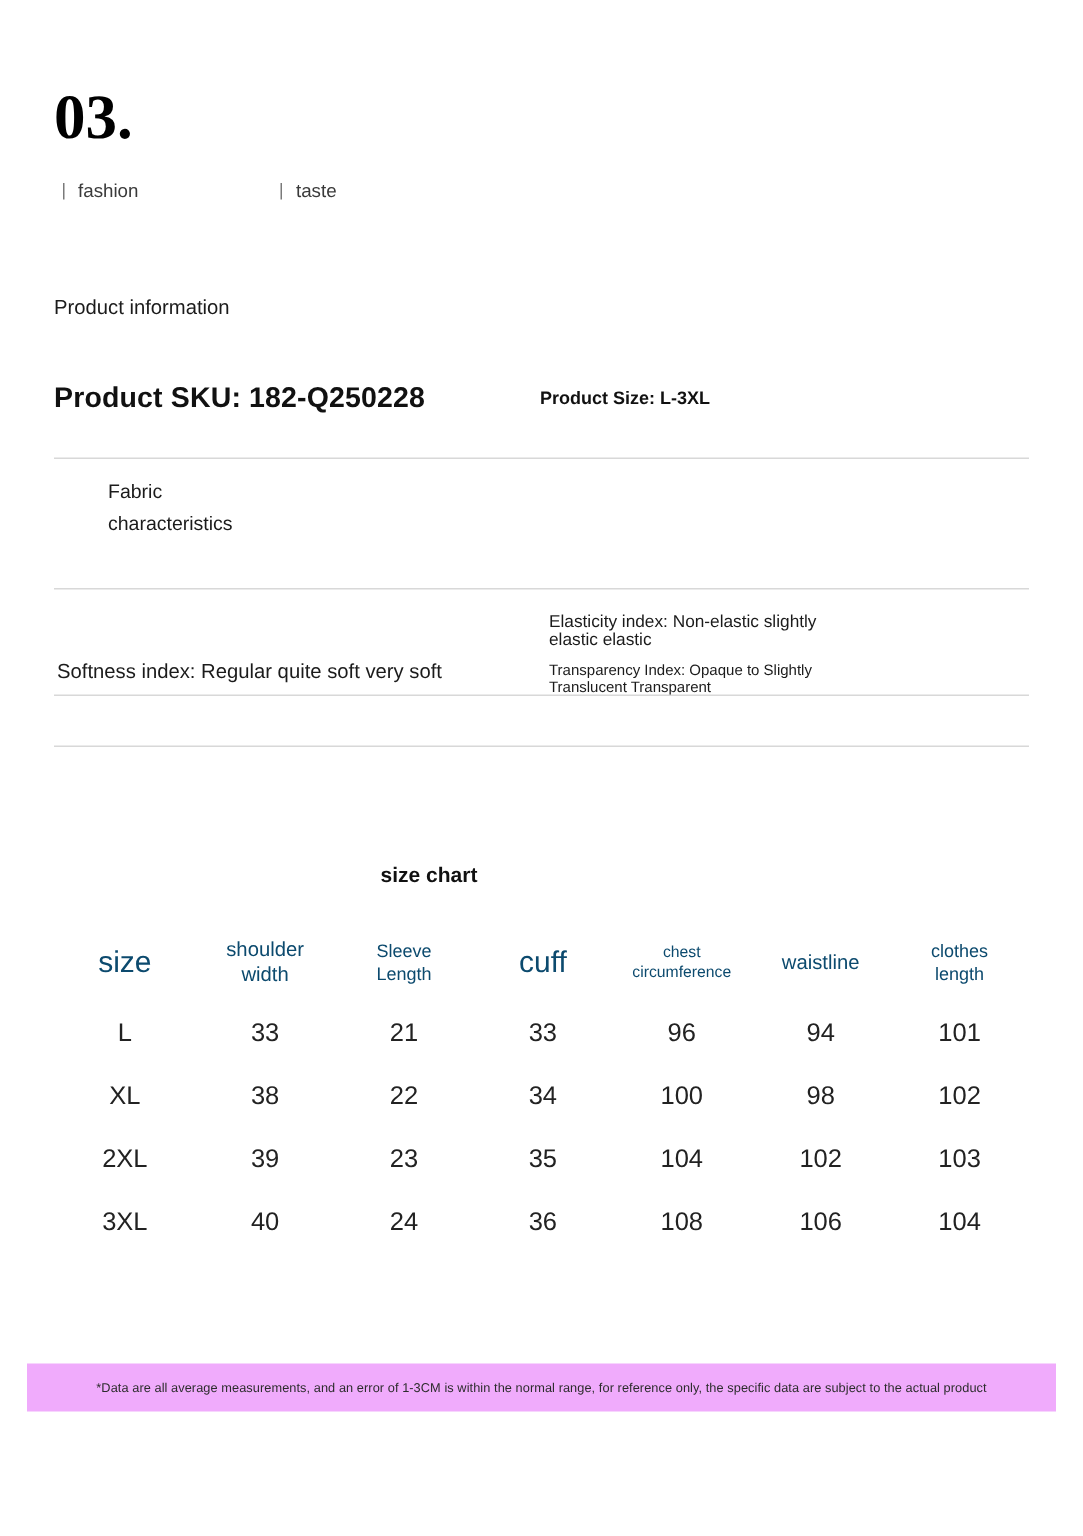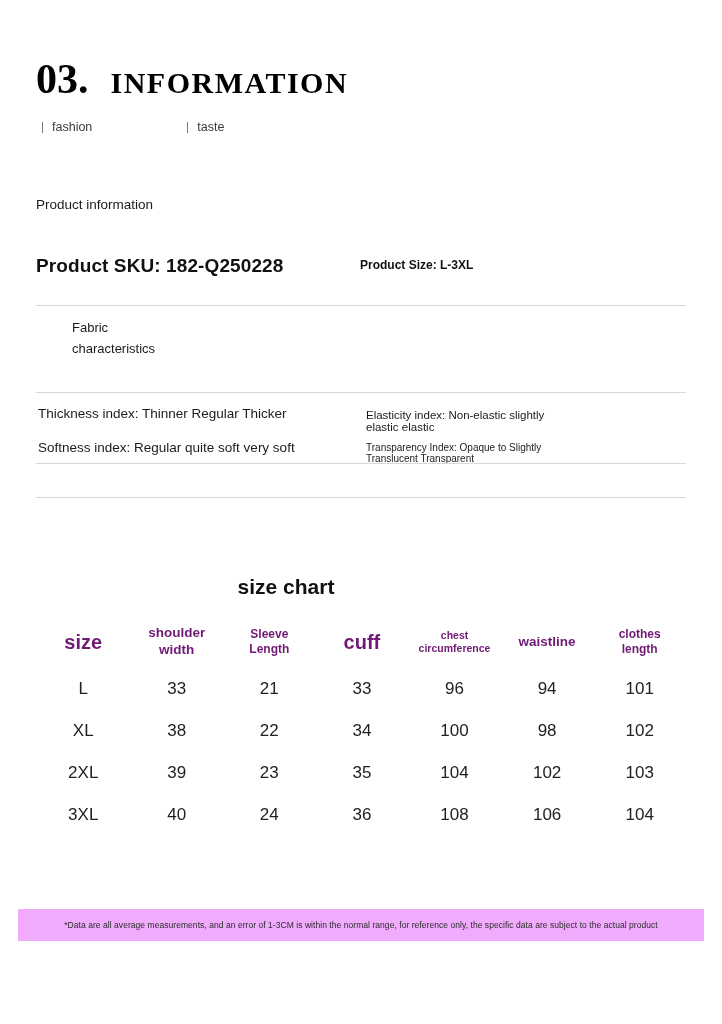--- a/index.html
+++ b/index.html
@@ -146,38 +146,38 @@
     color: #1b1b1b;
   }
 
   
   .size-chart-title {
     position: absolute;
     left: 0;
     right: 0;
     top: 575px;
     text-align: center;
-    font-size: 21px;
+    font-size: 14px;
     font-weight: bold;
     color: #111;
   }
 
   .table {
     position: absolute;
     left: 36px;
     top: 616px;
     width: 650px;
   }
   .trow {
     display: flex;
     align-items: center;
   }
   .thead .tcell {
-    font-weight: bold;
-    color: #701a75;
+    font-weight: normal;
+    color: #0c4a6e;
   }
   .tcell {
     flex: 1 1 0;
     text-align: center;
     font-size: 14.5px;
     color: #222;
   }
   .tcell.col-0 { flex: 1.02 0 0; }
   .thead .tcell { line-height: 1.25; }
   .thead .tcell.big { font-size: 20px; }
@@ -207,21 +207,20 @@
     letter-spacing: 0.05px;
   }
 </style>
 </head>
 <body>
 
 <div class="page">
 
   <div class="header">
     <div class="header-number">03.</div>
-    <div class="header-title">INFORMATION</div>
   </div>
 
   <div class="subtags">
     <div class="subtag">
       <span class="tick"></span>
       <span>fashion</span>
     </div>
     <div class="subtag">
       <span class="tick"></span>
       <span>taste</span>
@@ -235,21 +234,20 @@
 
   <div class="rule rule-1"></div>
 
   <div class="fabric-label">
     <div>Fabric</div>
     <div>characteristics</div>
   </div>
 
   <div class="rule rule-2"></div>
 
-  <div class="attr-left-1">Thickness index: Thinner Regular Thicker</div>
   <div class="attr-right-1">Elasticity index: Non-elastic slightly elastic elastic</div>
 
   <div class="attr-left-2">Softness index: Regular quite soft very soft</div>
   <div class="attr-right-2">Transparency Index: Opaque to Slightly Translucent Transparent</div>
 
   <div class="rule rule-3"></div>
   <div class="rule rule-4"></div>
 
   <div class="size-chart-title">size chart</div>
 

